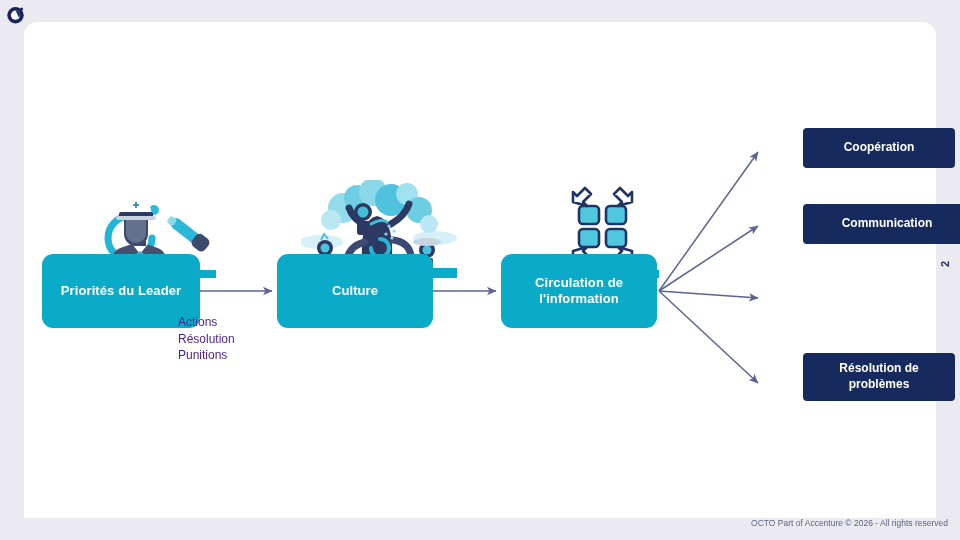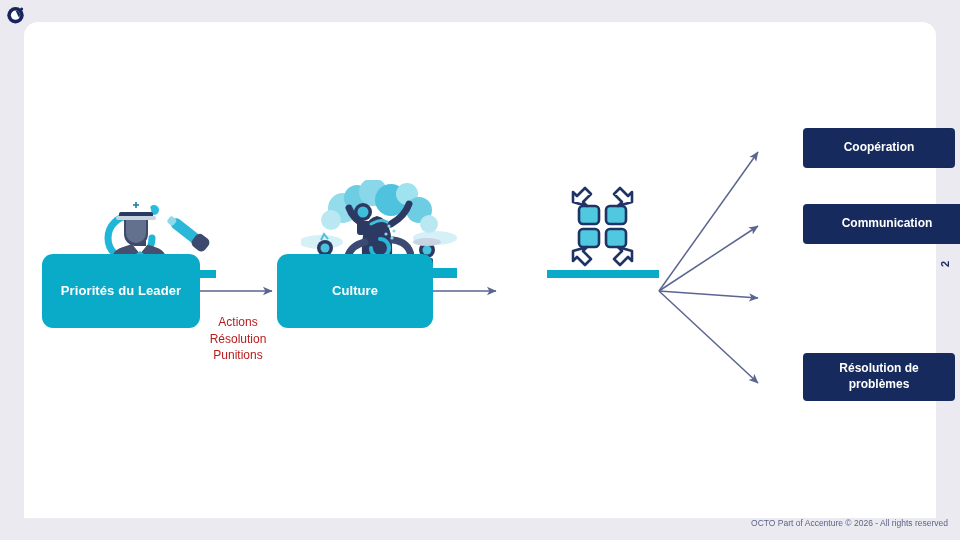--- a/index.html
+++ b/index.html
@@ -115,23 +115,23 @@
   #out-1 { top: 204px; height: 40px; padding-left: 8px; }
   #out-2 { top: 280px; height: 37px; }
   #out-3 { top: 353px; height: 48px; }
 
   
   #mid-label {
     position: absolute;
     left: 178px;
     top: 314px;
     width: 120px;
-    text-align: center;
+    text-align: left;
     font-size: 12px;
-    color: #b91c1c;
+    color: #4c1d95;
     line-height: 1.38;
   }
 
   
   #connectors {
     position: absolute;
     left: 0; top: 0;
     width: 960px; height: 540px;
     pointer-events: none;
   }
@@ -278,20 +278,21 @@
       <line x1="659" y1="291" x2="758" y2="226"></line>
       <line x1="659" y1="291" x2="758" y2="298"></line>
       <line x1="659" y1="291" x2="758" y2="383"></line>
     </g>
   </svg>
 
   <div class="pbox" id="box-leader">Priorités du Leader</div>
 
   <div class="pbox" id="box-culture">Culture</div>
 
+  <div class="pbox" id="box-circ">Circulation de l'information</div>
 
   <div id="mid-label">
     <div>Actions</div>
     <div>Résolution</div>
     <div>Punitions</div>
   </div>
 
   <div class="obox" id="out-0">Coopération</div>
   <div class="obox" id="out-1">Communication</div>
   <div class="obox" id="out-3" style="white-space: pre-line;">Résolution de

